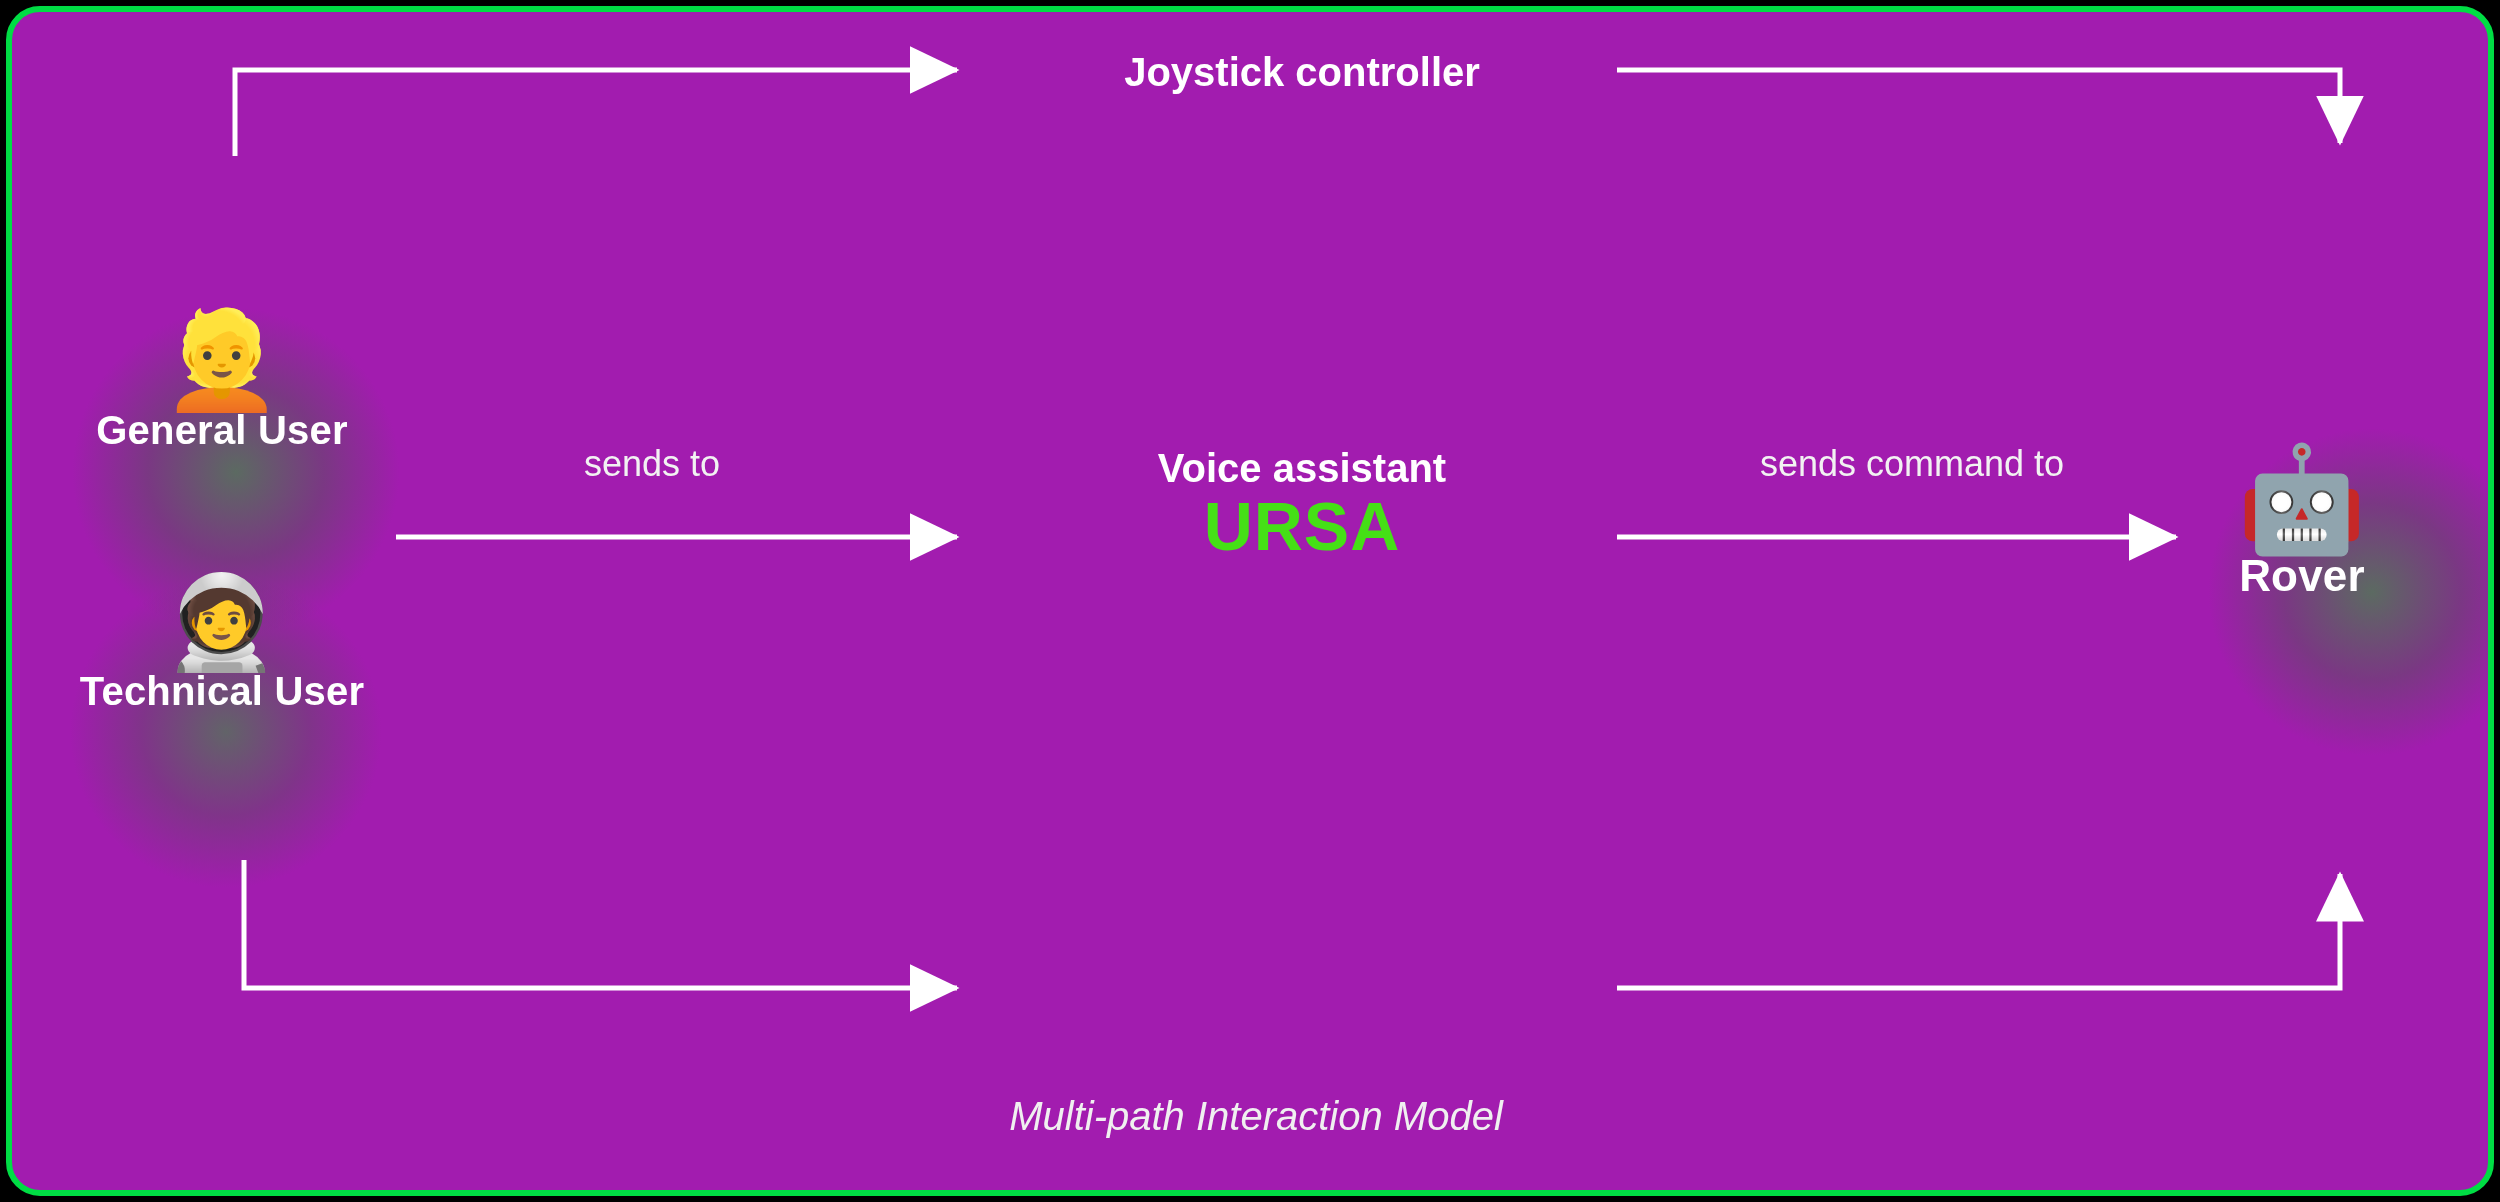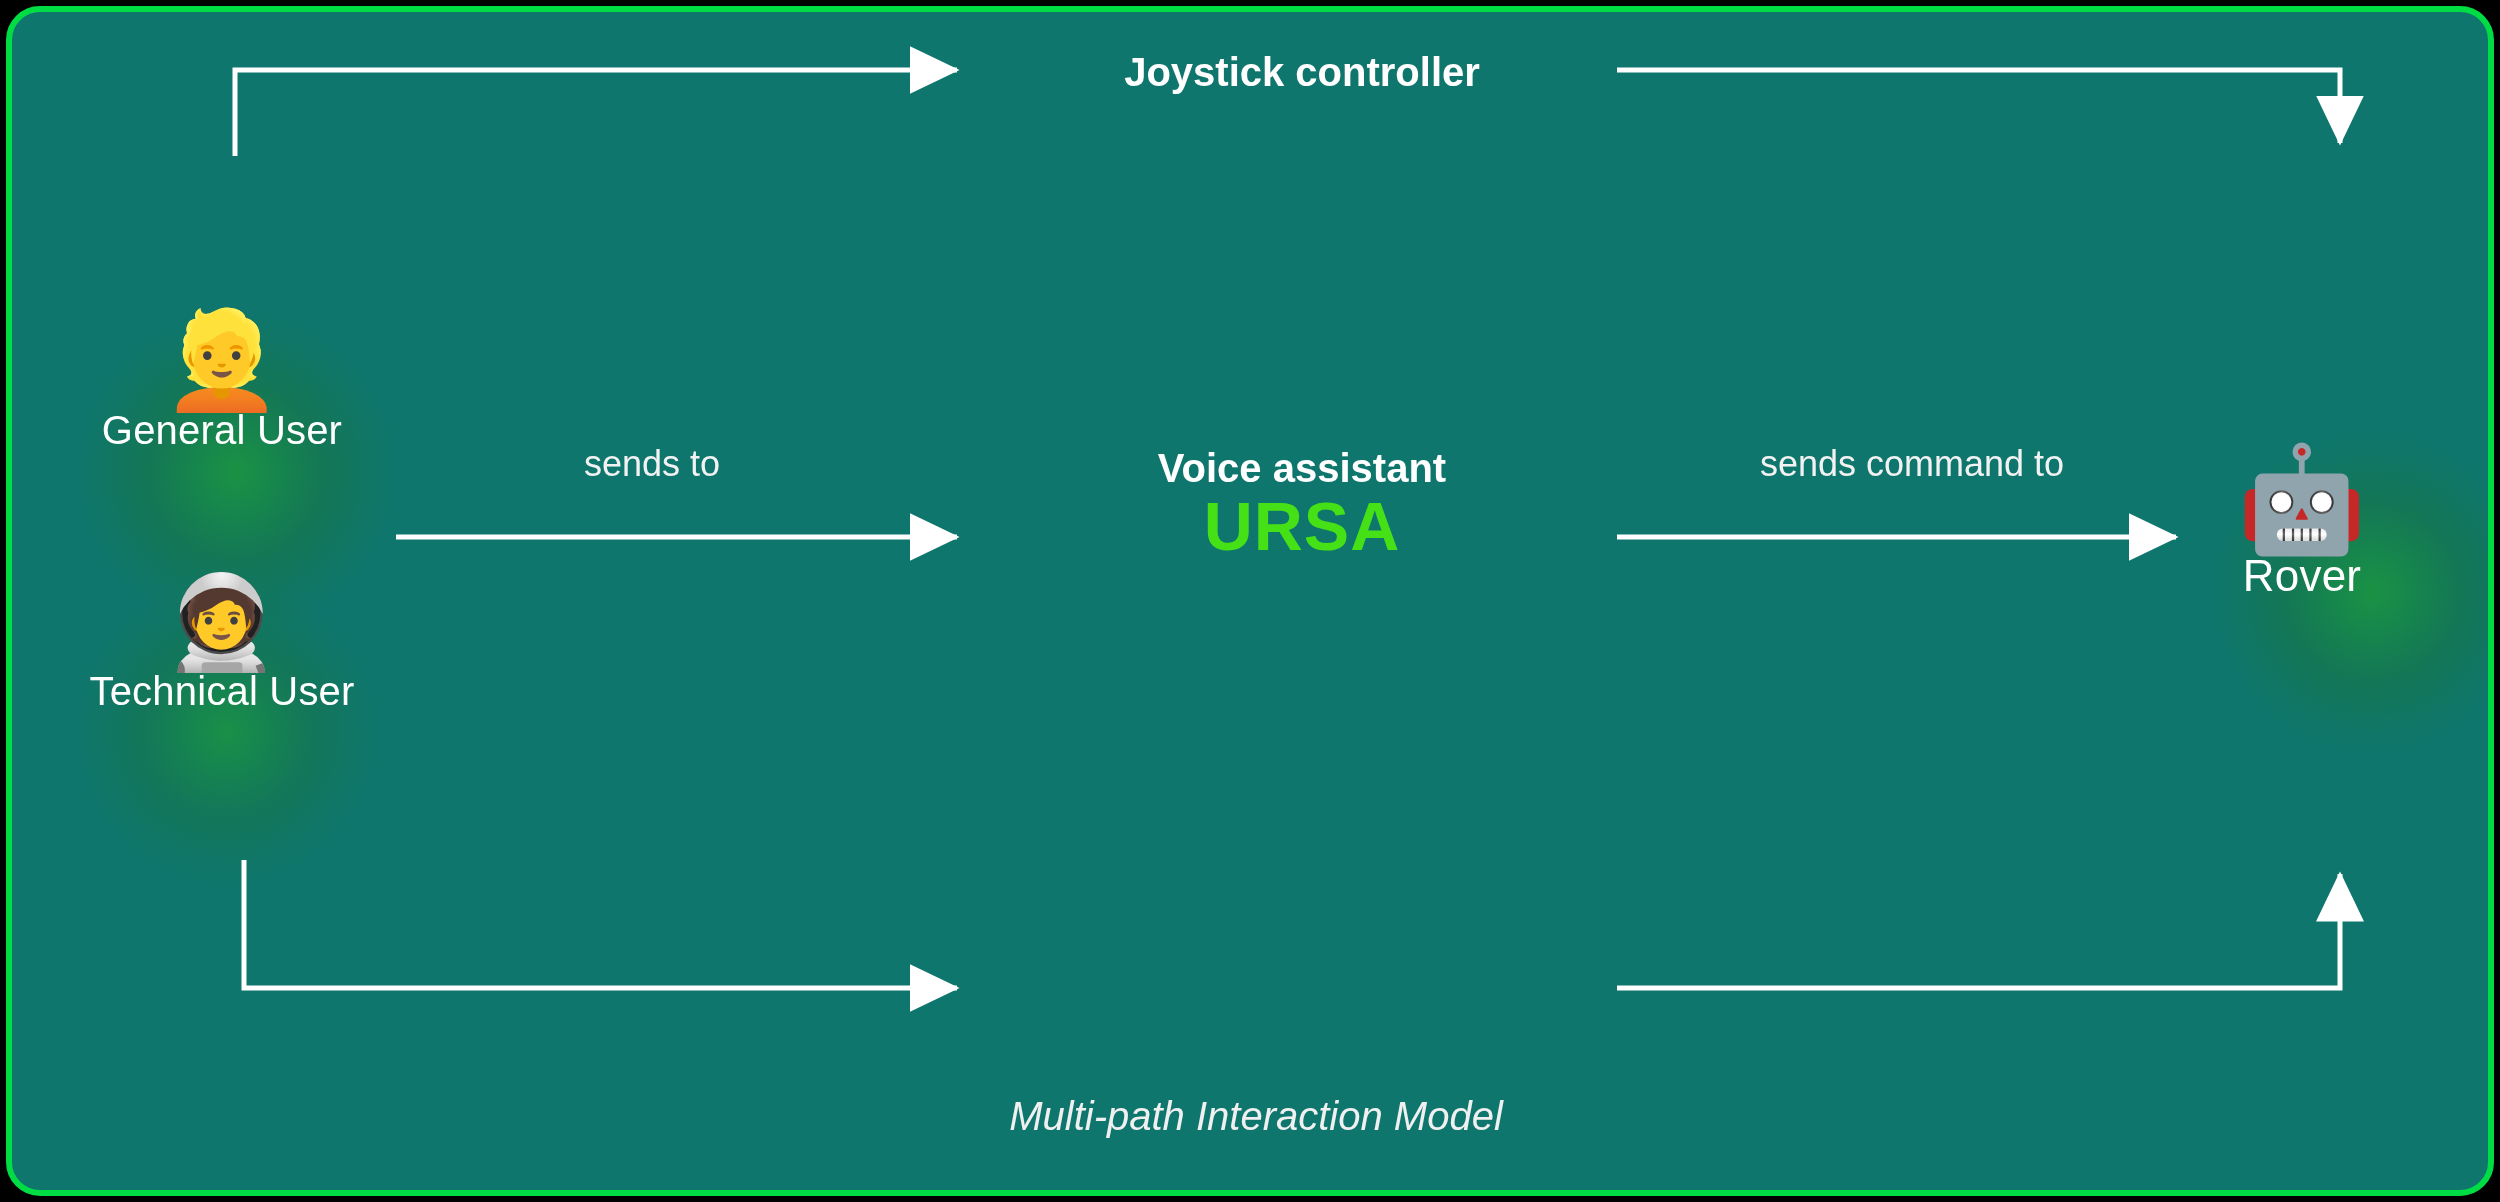--- a/index.html
+++ b/index.html
@@ -16,21 +16,21 @@
     font-family: "Liberation Sans", sans-serif;
   }
   
   #panel {
     position: absolute;
     left: 6px;
     top: 6px;
     width: 2488px;
     height: 1190px;
     box-sizing: border-box;
-    background: #0f766e;
+    background: #a21caf;
     border: 6px solid #00dd44;
     border-radius: 34px;
     overflow: hidden;
   }
   
   .glow {
     position: absolute;
     border-radius: 50%;
     pointer-events: none;
   }
@@ -58,21 +58,21 @@
     position: absolute;
     text-align: center;
     color: #ffffff;
   }
   .emoji {
     font-family: "DejaVu Sans", sans-serif;
     line-height: 1;
     display: block;
   }
   .node-label {
-    font-weight: normal;
+    font-weight: bold;
     letter-spacing: 0.2px;
     white-space: nowrap;
   }
 
   #node-general      { left: 30px;  top: 300px; width: 360px; }
   #node-general .emoji      { font-size: 96px; }
   #node-general .node-label { font-size: 40px; margin-top: 16px; }
 
   #node-technical    { left: 30px;  top: 565px; width: 360px; }
   #node-technical .emoji      { font-size: 92px; }

